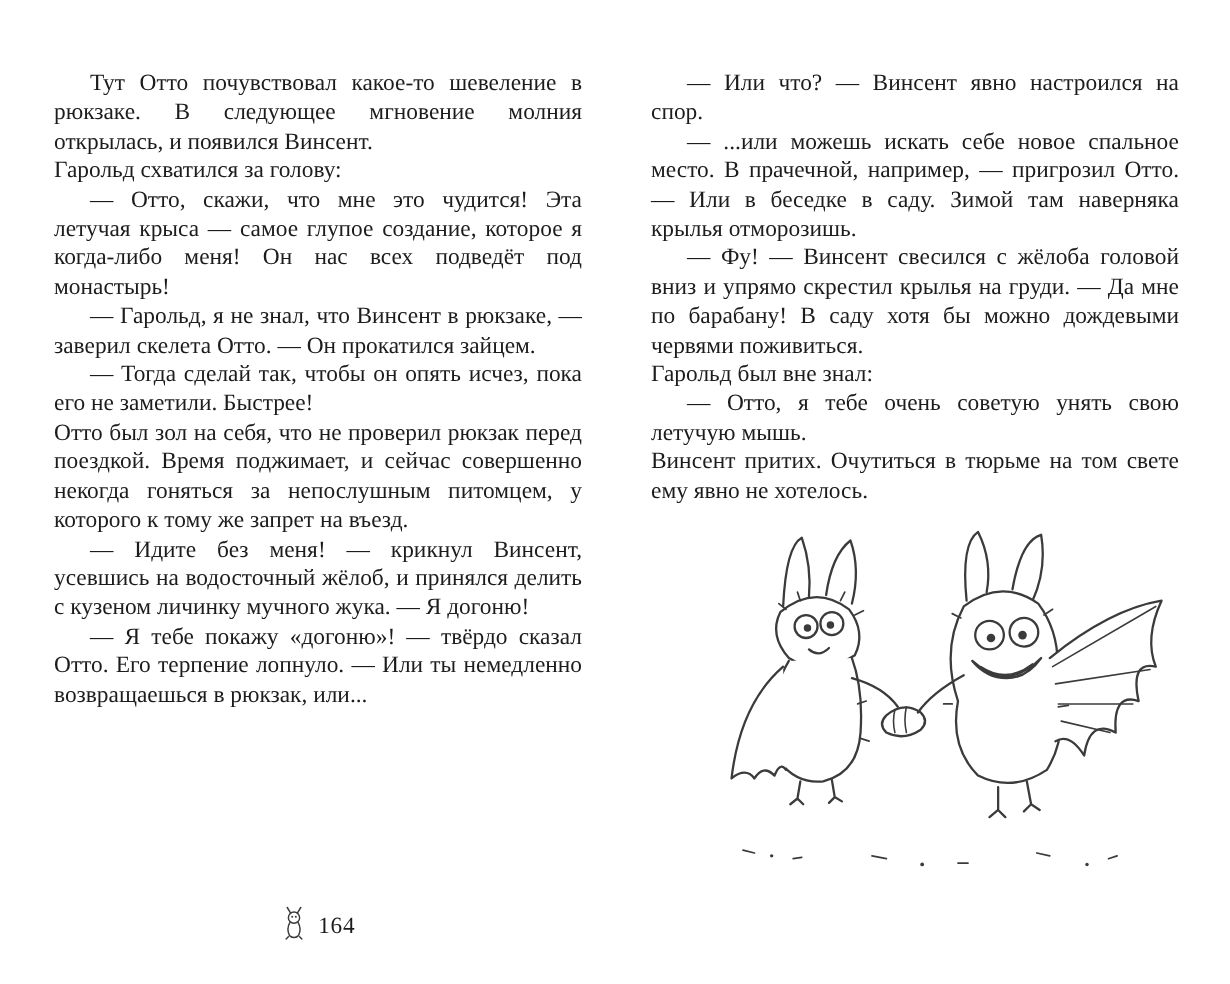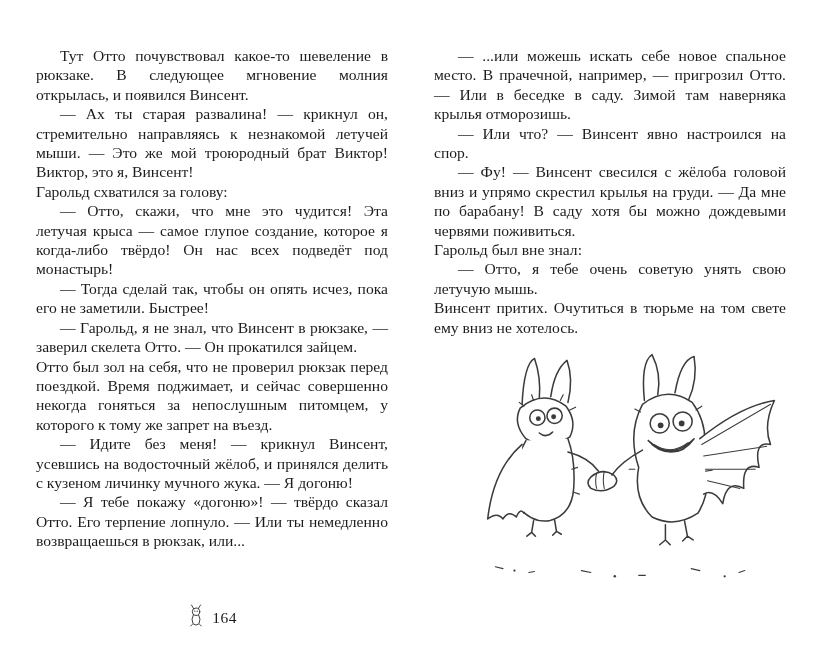--- a/index.html
+++ b/index.html
@@ -58,25 +58,24 @@
   }
 </style>
 </head>
 <body>
 
 <div class="spread">
 
   <div class="page left">
     <div class="text">
       <p class="ind">Тут Отто почувствовал какое-то шевеление в рюкзаке. В следующее мгновение молния открылась, и появился Винсент.</p>
-      <p class="ind">— Ах ты старая развалина! — крикнул он, стремительно направляясь к незнакомой летучей мыши. — Это же мой троюродный брат Виктор! Виктор, это я, Винсент!</p>
       <p>Гарольд схватился за голову:</p>
-      <p class="ind">— Отто, скажи, что мне это чудится! Эта летучая крыса — самое глупое создание, которое я когда-либо твёрдо! Он нас всех подведёт под монастырь!</p>
+      <p class="ind">— Отто, скажи, что мне это чудится! Эта летучая крыса — самое глупое создание, которое я когда-либо меня! Он нас всех подведёт под монастырь!</p>
+      <p class="ind">— Гарольд, я не знал, что Винсент в рюкзаке, — заверил скелета Отто. — Он прокатился зайцем.</p>
       <p class="ind">— Тогда сделай так, чтобы он опять исчез, пока его не заметили. Быстрее!</p>
-      <p class="ind">— Гарольд, я не знал, что Винсент в рюкзаке, — заверил скелета Отто. — Он прокатился зайцем.</p>
       <p>Отто был зол на себя, что не проверил рюкзак перед поездкой. Время поджимает, и сейчас совершенно некогда гоняться за непослушным питомцем, у которого к тому же запрет на въезд.</p>
       <p class="ind">— Идите без меня! — крикнул Винсент, усевшись на водосточный жёлоб, и принялся делить с кузеном личинку мучного жука. — Я догоню!</p>
       <p class="ind">— Я тебе покажу «догоню»! — твёрдо сказал Отто. Его терпение лопнуло. — Или ты немедленно возвращаешься в рюкзак, или...</p>
     </div>
 
     <div class="footer">
       <span>
         <svg viewBox="0 0 24 30" width="18" height="23" aria-hidden="true">
           <g fill="none" stroke="#3b3b3b" stroke-width="1.3" stroke-linecap="round">
             <path d="M9,6 L6,1 M15,6 L18,1"></path>
@@ -87,26 +86,26 @@
             <path d="M7,27 l-2,2 M17,27 l2,2"></path>
           </g>
         </svg>
       </span>
       <span class="pagenum">164</span>
     </div>
   </div>
 
   <div class="page right">
     <div class="text">
+      <p class="ind">— Или что? — Винсент явно настроился на спор.</p>
       <p class="ind">— ...или можешь искать себе новое спальное место. В прачечной, например, — пригрозил Отто. — Или в беседке в саду. Зимой там наверняка крылья отморозишь.</p>
-      <p class="ind">— Или что? — Винсент явно настроился на спор.</p>
       <p class="ind">— Фу! — Винсент свесился с жёлоба головой вниз и упрямо скрестил крылья на груди. — Да мне по барабану! В саду хотя бы можно дождевыми червями поживиться.</p>
       <p>Гарольд был вне знал:</p>
       <p class="ind">— Отто, я тебе очень советую унять свою летучую мышь.</p>
-      <p>Винсент притих. Очутиться в тюрьме на том свете ему вниз не хотелось.</p>
+      <p>Винсент притих. Очутиться в тюрьме на том свете ему явно не хотелось.</p>
     </div>
 
     <div class="illustration">
       <svg viewBox="0 0 360 250" width="344" height="239" aria-hidden="true">
         <g fill="none" stroke="#3b3b3b" stroke-width="1.6" stroke-linecap="round" stroke-linejoin="round">
 
           <g stroke-width="1.2">
             <path d="M60,232 l8,2 M95,238 l6,-1 M150,236 l10,2 M210,241 l7,0 M265,234 l9,2 M315,238 l6,-2"></path>
             <circle cx="80" cy="236" r="1.2" fill="#3b3b3b" stroke="none"></circle>
             <circle cx="185" cy="242" r="1.3" fill="#3b3b3b" stroke="none"></circle>

